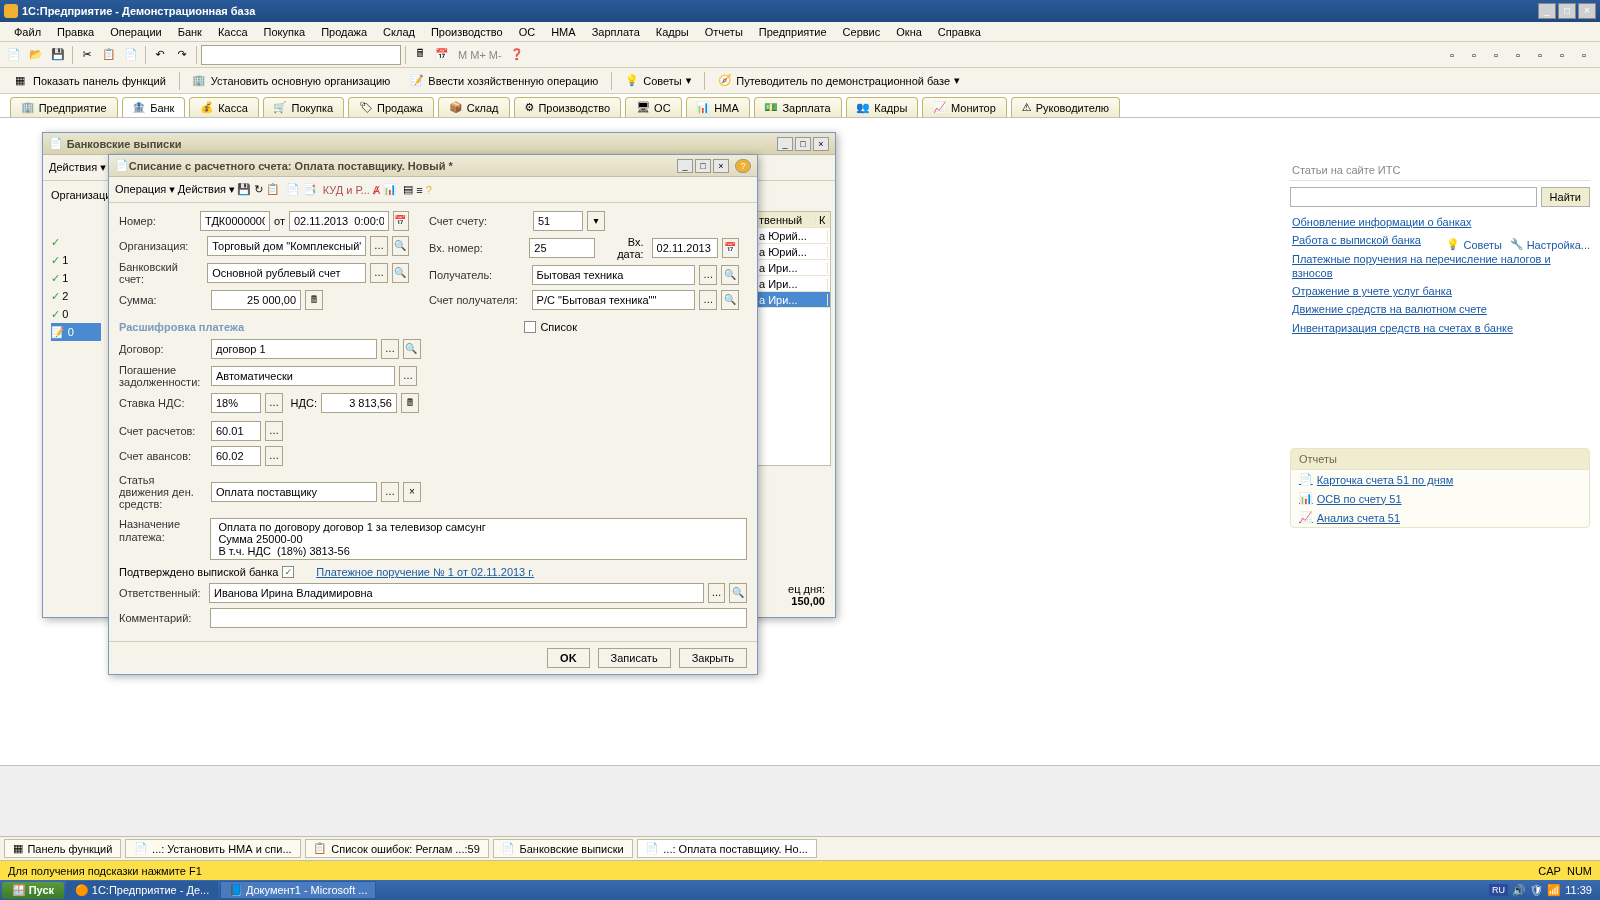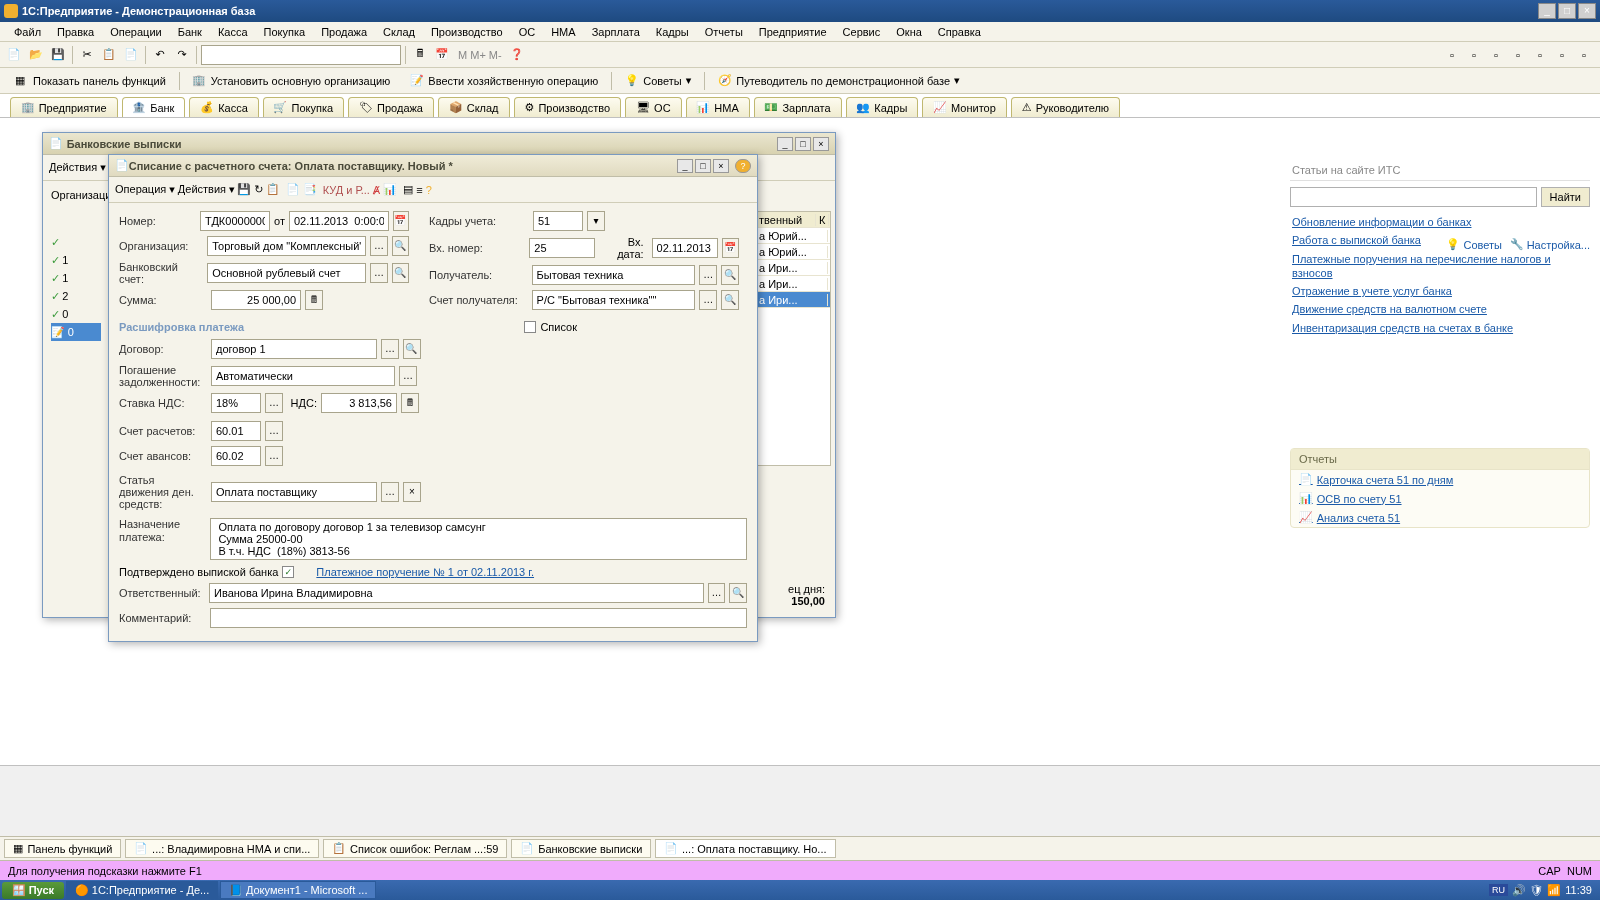--- a/index.html
+++ b/index.html
@@ -41,21 +41,21 @@
 .window .wbody { padding:8px 10px; }
 .fld-row { display:flex; align-items:center; margin-bottom:5px; gap:4px; }
 .fld-lbl { width:88px; color:#333; }
 .fld-input { border:1px solid #a8a48c; background:#fff; height:20px; padding:0 4px; }
 .fld-btn { width:18px; height:20px; border:1px solid #a8a48c; background:#f5f3ea; text-align:center; cursor:pointer; line-height:18px; font-size:10px;}
 .section-title { color:#7a9ac0; font-weight:bold; margin:6px 0; }
 .btm-btns { display:flex; justify-content:flex-end; gap:8px; padding:6px 10px; border-top:1px solid #d0cdb8; }
 .btm-btns button { border:1px solid #a8a48c; background:#f5f3ea; padding:3px 12px; cursor:pointer; }
 .taskbar-1c { position:absolute; bottom:40px; left:0; right:0; height:24px; background:#f5f3ea; border-top:1px solid #c0bda8; display:flex; align-items:center; padding:0 4px; gap:4px; }
 .taskbar-1c .tbitem { border:1px solid #c0bda8; padding:2px 8px; cursor:pointer; display:flex; align-items:center; gap:4px; background:#fdfbf0;}
-.statusbar { position:absolute; bottom:20px; left:0; right:0; height:20px; background:#f0abfc; border-top:1px solid #c0bda8; display:flex; align-items:center; padding:0 8px; justify-content:space-between; }
+.statusbar { position:absolute; bottom:20px; left:0; right:0; height:20px; background:#fde047; border-top:1px solid #c0bda8; display:flex; align-items:center; padding:0 8px; justify-content:space-between; }
 .win-taskbar { position:absolute; bottom:0; left:0; right:0; height:20px; background:linear-gradient(#3a6ab0,#2a5a9a); display:flex; align-items:center; padding:0 2px; gap:2px; }
 .win-taskbar .start { background:linear-gradient(#5a9a3a,#3a7a2a); color:#fff; padding:2px 10px; border-radius:3px; cursor:pointer; font-weight:bold; display:flex; align-items:center; gap:3px;}
 .win-taskbar .wtab { background:#4a7ac0; color:#fff; border:1px solid #2a5a9a; padding:2px 8px; cursor:pointer; max-width:160px; overflow:hidden; white-space:nowrap; height:18px; display:flex; align-items:center; gap:3px;}
 .win-taskbar .tray { margin-left:auto; display:flex; align-items:center; gap:4px; color:#fff; padding:0 6px;}
 .icon { display:inline-block; width:14px; height:14px; }
 .bgwin-grid { background:#fff; border:1px solid #c0bda8; font-size:10px;}
 .bgwin-grid .gr { display:flex; border-bottom:1px solid #e8e4d0; height:16px; align-items:center;}
 .bgwin-grid .gc { padding:0 3px; border-right:1px solid #e8e4d0; overflow:hidden; white-space:nowrap;}
 .chk { width:12px; height:12px; border:1px solid #888; display:inline-block; background:#fff;}
 .chk.on::after { content:"✓"; font-size:9px; line-height:10px; display:block; text-align:center; color:#2a7a2a;}
@@ -301,21 +301,21 @@
             <span class="fld-btn">🔍</span>
           </div>
           <div class="fld-row">
             <span class="fld-lbl">Сумма:</span>
             <input class="fld-input" style="width: 90px; text-align: right;" value="25 000,00">
             <span class="fld-btn">🖩</span>
           </div>
         </div>
         <div style="width:310px">
           <div class="fld-row">
-            <span class="fld-lbl" style="width:100px">Кадры учета:</span>
+            <span class="fld-lbl" style="width:100px">Счет счету:</span>
             <input class="fld-input" style="width: 50px;" value="51">
             <span class="fld-btn">▾</span>
           </div>
           <div class="fld-row">
             <span class="fld-lbl" style="width:100px">Вх. номер:</span>
             <input class="fld-input" style="width: 66px;" value="25">
             <span style="width:50px;text-align:right;padding-right:4px">Вх. дата:</span>
             <input class="fld-input" style="width: 66px;" value="02.11.2013">
             <span class="fld-btn">📅</span>
           </div>
@@ -393,27 +393,32 @@
         <span class="fld-lbl">Ответственный:</span>
         <input class="fld-input" style="width: 506px;" value="Иванова Ирина Владимировна">
         <span class="fld-btn">…</span>
         <span class="fld-btn">🔍</span>
       </div>
       <div class="fld-row">
         <span class="fld-lbl">Комментарий:</span>
         <input class="fld-input" style="width: 540px;">
       </div>
     </div>
+    <div class="btm-btns">
+      <button style="font-weight:bold">OK</button>
+      <button>Записать</button>
+      <button>Закрыть</button>
+    </div>
   </div>
 
 </div>
 
 <div class="taskbar-1c">
   <div class="tbitem">▦<span>Панель функций</span></div>
-  <div class="tbitem">📄<span>...: Владимировна НМА и спи...</span></div>
+  <div class="tbitem">📄<span>...: Установить НМА и спи...</span></div>
   <div class="tbitem">📋<span>Список ошибок: Реглам ...:59</span></div>
   <div class="tbitem">📄<span>Банковские выписки</span></div>
   <div class="tbitem" style="background:#fff">📄<span>...: Оплата поставщику. Но...</span></div>
 </div>
 
 <div class="statusbar">
   <span>Для получения подсказки нажмите F1</span>
   <span><span>CAP</span>&nbsp;&nbsp;<span>NUM</span></span>
 </div>
 

